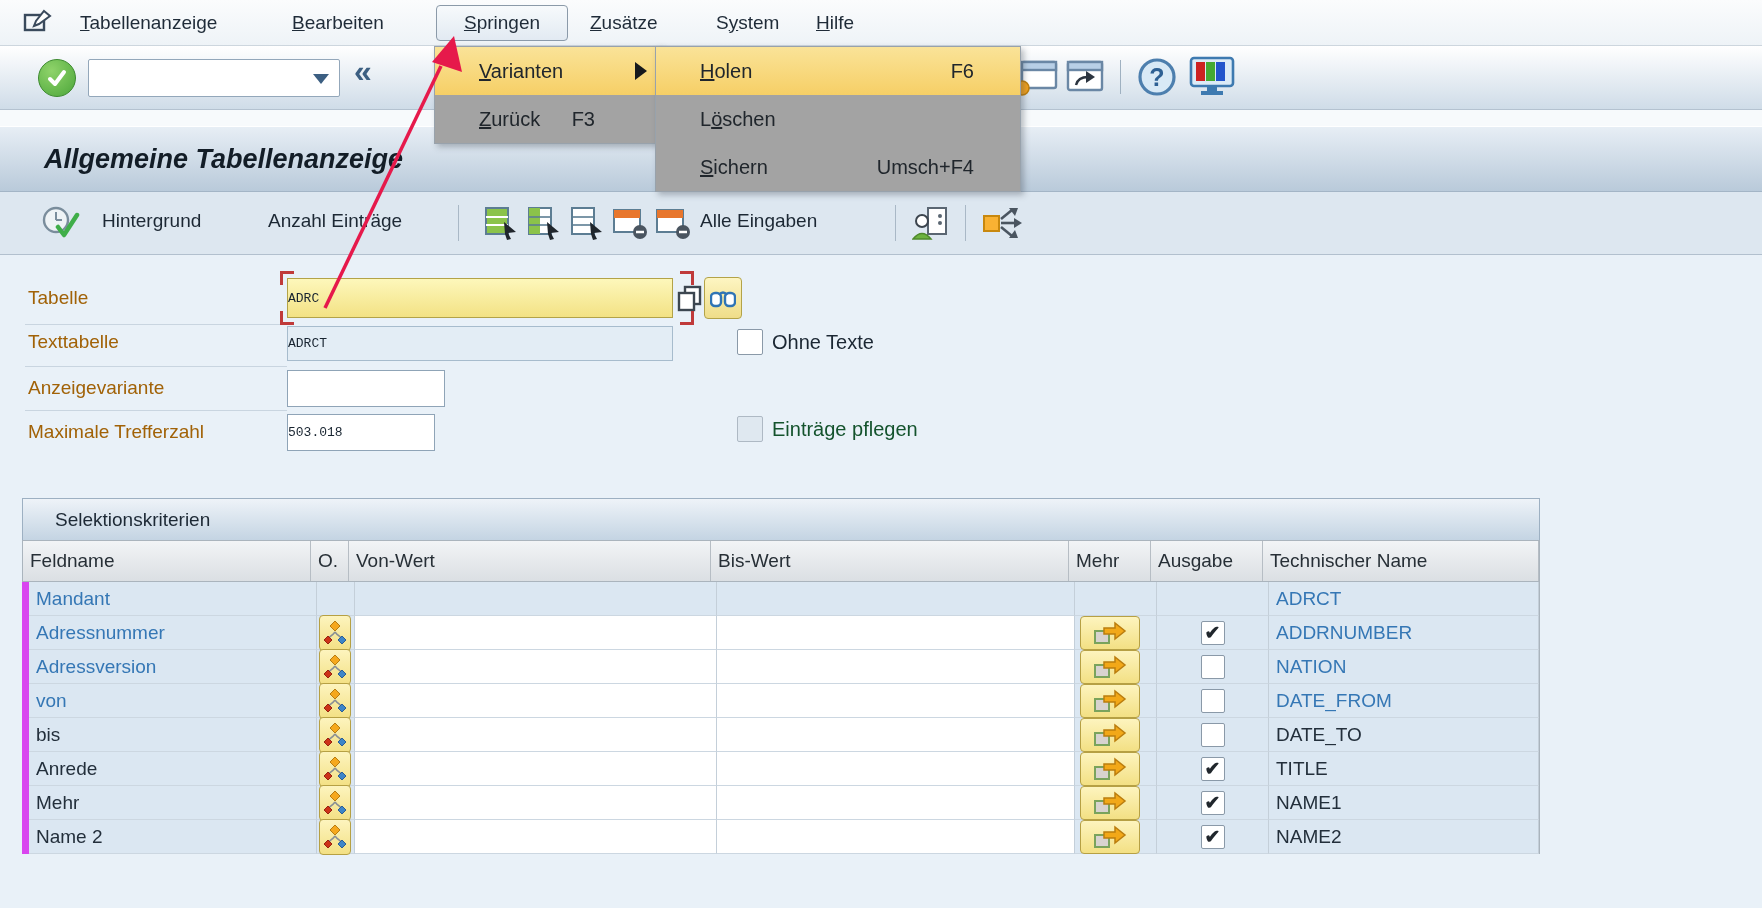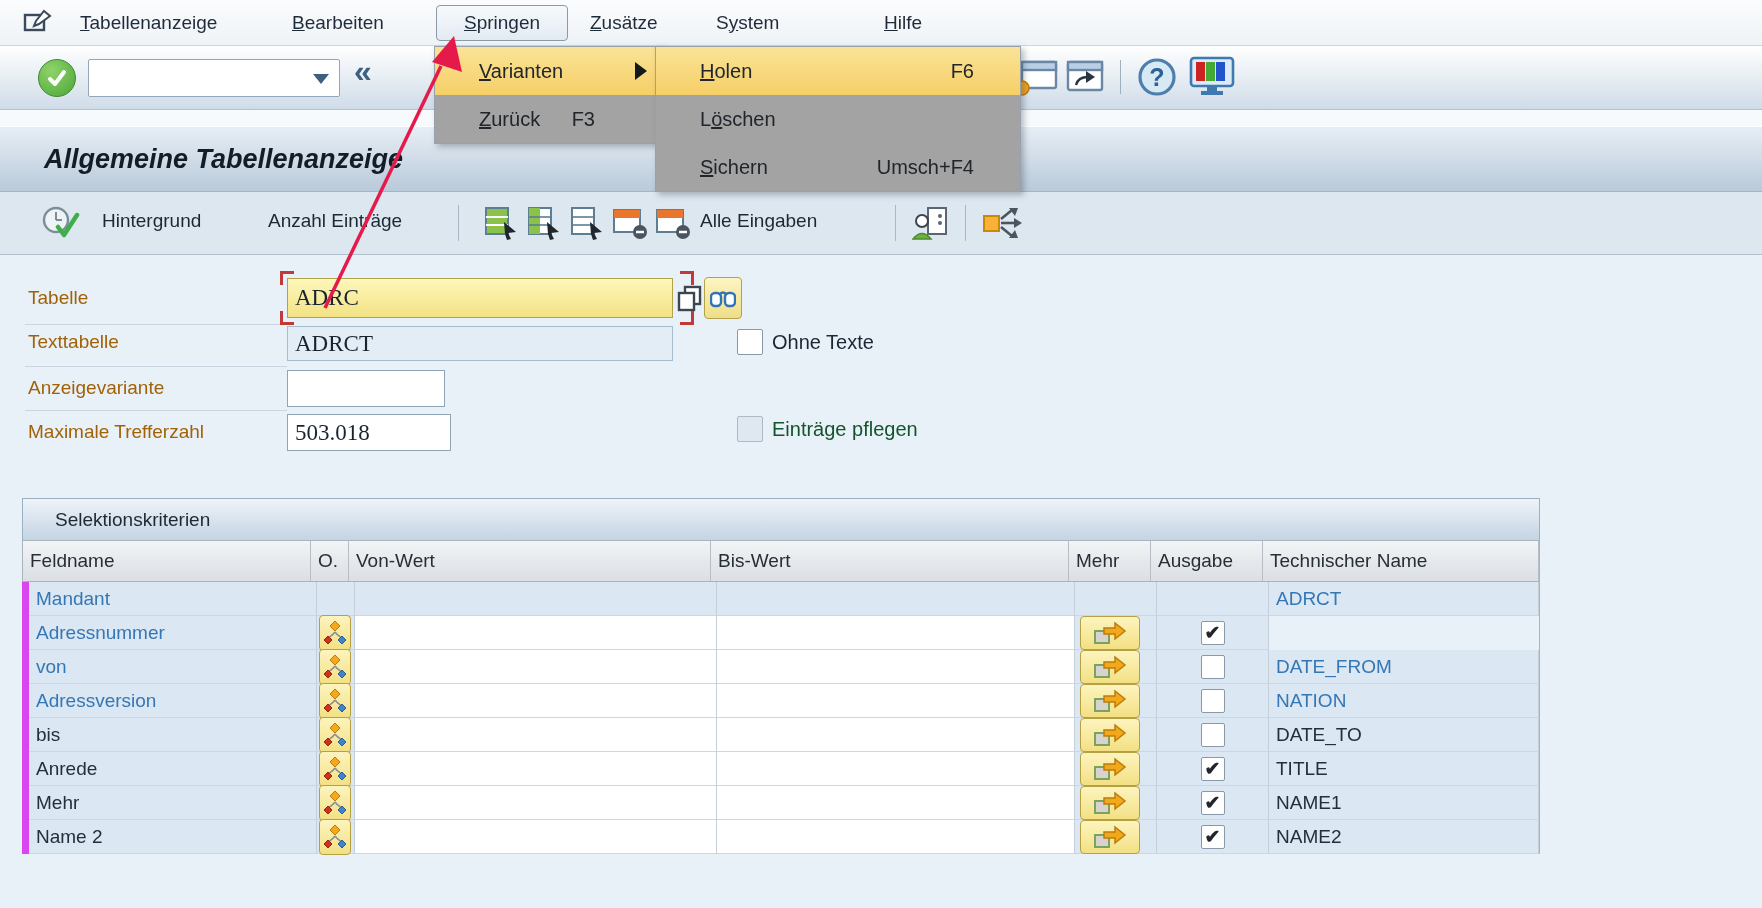--- a/index.html
+++ b/index.html
@@ -39,22 +39,22 @@
 
   .app-toolbar { position:absolute; top:192px; left:0; width:100%; height:63px;
     background:#dde7f0; border-bottom:1px solid #b2c0ce; }
   .at-text { position:absolute; top:18px; font-size:19px; color:#1c2834; cursor:default; }
   .at-sep { position:absolute; top:13px; width:1px; height:36px; background:#a9b8c6; }
   .at-icon { position:absolute; top:14px; }
 
   
   .form-label { position:absolute; font-size:19px; color:#a16207; }
   .form-line { position:absolute; left:25px; width:262px; height:1px; background:#c9d5e0; }
-  .field { position:absolute; border:1px solid #8fa4b7; background:#fff; font-family:Liberation Serif, serif;
-    font-size:23px; color:#182430; display:flex; align-items:center; padding-left:7px; }
+  .field { position:absolute; border:1px solid #8fa4b7; background:#fff; font-family:Liberation Mono, monospace;
+    font-size:13px; color:#182430; display:flex; align-items:center; }
   .field.yellow { background:linear-gradient(#fdf7bb,#f3e284); border:1px solid #b3a348; }
   .field.readonly { background:#e3edf5; border:1px solid #a7bccd; }
   .focus-corner { position:absolute; width:14px; height:14px; z-index:3; }
   .fc-tl { border-left:3px solid #c03a3a; border-top:3px solid #c03a3a; }
   .fc-tr { border-right:3px solid #c03a3a; border-top:3px solid #c03a3a; }
   .fc-bl { border-left:3px solid #c03a3a; border-bottom:3px solid #c03a3a; }
   .fc-br { border-right:3px solid #c03a3a; border-bottom:3px solid #c03a3a; }
   .desc-text { position:absolute; font-size:20px; color:#1b2733; }
   .checkbox { position:absolute; width:26px; height:26px; background:#fff; border:1px solid #8a99a8; border-radius:2px; }
   .checkbox.disabled { background:#dfe8f0; border-color:#aeb9c4; }
@@ -108,21 +108,21 @@
         <polygon points="22,2 28,7 17,15 12,17 14,12" fill="#fff" stroke="#3a4a5c" stroke-width="2"></polygon>
       </svg>
     </span>
     <span class="menu-item" style="left:80px"><u>T</u>abellenanzeige</span>
     <span class="menu-item" style="left:292px"><u>B</u>earbeiten</span>
     <span class="springen-box">
         <span><u>S</u>pringen</span>
       </span>
     <span class="menu-item" style="left:590px"><u>Z</u>usätze</span>
     <span class="menu-item" style="left:716px">S<u>y</u>stem</span>
-    <span class="menu-item" style="left:884px"><u>H</u>ilfe</span>
+    <span class="menu-item" style="left:816px"><u>H</u>ilfe</span>
   </div>
 
   <div class="toolbar">
     <div class="enter-btn">
       <svg width="24" height="24" viewBox="0 0 24 24">
         <polyline points="5,13 10,18 19,6" fill="none" stroke="#ffffff" stroke-width="4" stroke-linecap="round" stroke-linejoin="round"></polyline>
       </svg>
     </div>
     <div class="cmd-field">
       <div class="cmd-caret"></div>
@@ -273,21 +273,21 @@
   <div class="field readonly" style="left:287px; top:326px; width:386px; height:35px">ADRCT</div>
   <div class="checkbox" style="left:737px; top:329px"></div>
   <span class="cb-label" style="left:772px; top:331px">Ohne Texte</span>
   <div class="form-line" style="top:366px"></div>
 
   <span class="form-label" style="left:28px; top:377px">Anzeigevariante</span>
   <div class="field" style="left:287px; top:370px; width:158px; height:37px"></div>
   <div class="form-line" style="top:410px"></div>
 
   <span class="form-label" style="left:28px; top:421px">Maximale Trefferzahl</span>
-  <div class="field" style="left:287px; top:414px; width:164px; height:37px">503.018</div>
+  <div class="field" style="left:287px; top:414px; width:148px; height:37px">503.018</div>
   <div class="checkbox disabled" style="left:737px; top:416px"></div>
   <span class="cb-label disabled" style="left:772px; top:418px">Einträge pflegen</span>
 
   <div class="sel-table">
     <div class="sel-panel-header">Selektionskriterien</div>
     <div class="sel-header-row" id="sel-headers">
         <div class="hc w0">Feldname</div>
         <div class="hc w1">O.</div>
         <div class="hc w2">Von-Wert</div>
         <div class="hc w3">Bis-Wert</div>
@@ -330,20 +330,55 @@
             <div class="mehr-btn">
               <svg width="38" height="26" viewBox="0 0 38 26">
                 <rect x="4" y="11" width="14" height="12" fill="#d8d3cf" stroke="#7aa35c" stroke-width="2"></rect>
                 <polygon points="13,8 24,8 24,3 34,11 24,19 24,14 13,14" fill="#f2a818" stroke="#ba7d0e" stroke-width="1.5"></polygon>
               </svg>
             </div>
           </div>
           <div class="rc w5">
             <div class="out-cb">✔</div>
           </div>
+          <div class="rc w6">
+            <span class="fld-text fld-key">ADDRNUMBER</span>
+          </div>
+        </div>
+        <div class="sel-row">
+          <div class="rc w0">
+            <span class="fld-text fld-key">Adressversion</span>
+          </div>
+          <div class="rc w1">
+            <div class="o-btn">
+              <svg width="24" height="26" viewBox="0 0 24 26">
+                <path d="M12 12 C 9 16, 7 16, 5 19" stroke="#8a8f94" stroke-width="1.6" fill="none"></path>
+                <path d="M12 12 C 15 16, 17 16, 19 19" stroke="#8a8f94" stroke-width="1.6" fill="none"></path>
+                <polygon points="12,1 17,6 12,11 7,6" fill="#f5a81c" stroke="#b87c10"></polygon>
+                <polygon points="5,16 9,20 5,24 1,20" fill="#cc3318" stroke="#992211"></polygon>
+                <polygon points="19,16 23,20 19,24 15,20" fill="#3d85c8" stroke="#2a5e95"></polygon>
+              </svg>
+            </div>
+          </div>
+          <div class="rc w2 white"></div>
+          <div class="rc w3 white"></div>
+          <div class="rc w4">
+            <div class="mehr-btn">
+              <svg width="38" height="26" viewBox="0 0 38 26">
+                <rect x="4" y="11" width="14" height="12" fill="#d8d3cf" stroke="#7aa35c" stroke-width="2"></rect>
+                <polygon points="13,8 24,8 24,3 34,11 24,19 24,14 13,14" fill="#f2a818" stroke="#ba7d0e" stroke-width="1.5"></polygon>
+              </svg>
+            </div>
+          </div>
+          <div class="rc w5">
+            <div class="out-cb"></div>
+          </div>
+          <div class="rc w6">
+            <span class="fld-text fld-key">NATION</span>
+          </div>
         </div>
         <div class="sel-row">
           <div class="rc w0">
             <span class="fld-text fld-key">von</span>
           </div>
           <div class="rc w1">
             <div class="o-btn">
               <svg width="24" height="26" viewBox="0 0 24 26">
                 <path d="M12 12 C 9 16, 7 16, 5 19" stroke="#8a8f94" stroke-width="1.6" fill="none"></path>
                 <path d="M12 12 C 15 16, 17 16, 19 19" stroke="#8a8f94" stroke-width="1.6" fill="none"></path>
@@ -361,52 +396,20 @@
                 <rect x="4" y="11" width="14" height="12" fill="#d8d3cf" stroke="#7aa35c" stroke-width="2"></rect>
                 <polygon points="13,8 24,8 24,3 34,11 24,19 24,14 13,14" fill="#f2a818" stroke="#ba7d0e" stroke-width="1.5"></polygon>
               </svg>
             </div>
           </div>
           <div class="rc w5">
             <div class="out-cb"></div>
           </div>
           <div class="rc w6">
             <span class="fld-text fld-key">DATE_FROM</span>
-          </div>
-        </div>
-        <div class="sel-row">
-          <div class="rc w0">
-            <span class="fld-text fld-key">Adressversion</span>
-          </div>
-          <div class="rc w1">
-            <div class="o-btn">
-              <svg width="24" height="26" viewBox="0 0 24 26">
-                <path d="M12 12 C 9 16, 7 16, 5 19" stroke="#8a8f94" stroke-width="1.6" fill="none"></path>
-                <path d="M12 12 C 15 16, 17 16, 19 19" stroke="#8a8f94" stroke-width="1.6" fill="none"></path>
-                <polygon points="12,1 17,6 12,11 7,6" fill="#f5a81c" stroke="#b87c10"></polygon>
-                <polygon points="5,16 9,20 5,24 1,20" fill="#cc3318" stroke="#992211"></polygon>
-                <polygon points="19,16 23,20 19,24 15,20" fill="#3d85c8" stroke="#2a5e95"></polygon>
-              </svg>
-            </div>
-          </div>
-          <div class="rc w2 white"></div>
-          <div class="rc w3 white"></div>
-          <div class="rc w4">
-            <div class="mehr-btn">
-              <svg width="38" height="26" viewBox="0 0 38 26">
-                <rect x="4" y="11" width="14" height="12" fill="#d8d3cf" stroke="#7aa35c" stroke-width="2"></rect>
-                <polygon points="13,8 24,8 24,3 34,11 24,19 24,14 13,14" fill="#f2a818" stroke="#ba7d0e" stroke-width="1.5"></polygon>
-              </svg>
-            </div>
-          </div>
-          <div class="rc w5">
-            <div class="out-cb"></div>
-          </div>
-          <div class="rc w6">
-            <span class="fld-text fld-key">NATION</span>
           </div>
         </div>
         <div class="sel-row">
           <div class="rc w0">
             <span class="fld-text fld-norm">bis</span>
           </div>
           <div class="rc w1">
             <div class="o-btn">
               <svg width="24" height="26" viewBox="0 0 24 26">
                 <path d="M12 12 C 9 16, 7 16, 5 19" stroke="#8a8f94" stroke-width="1.6" fill="none"></path>

